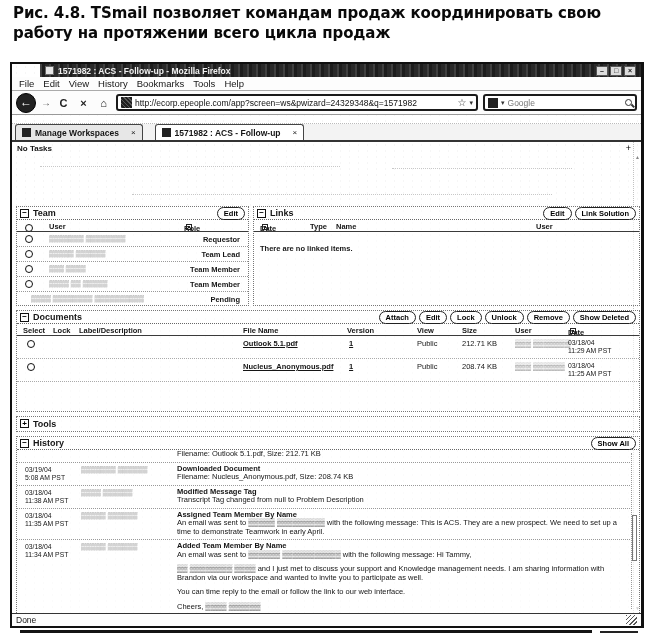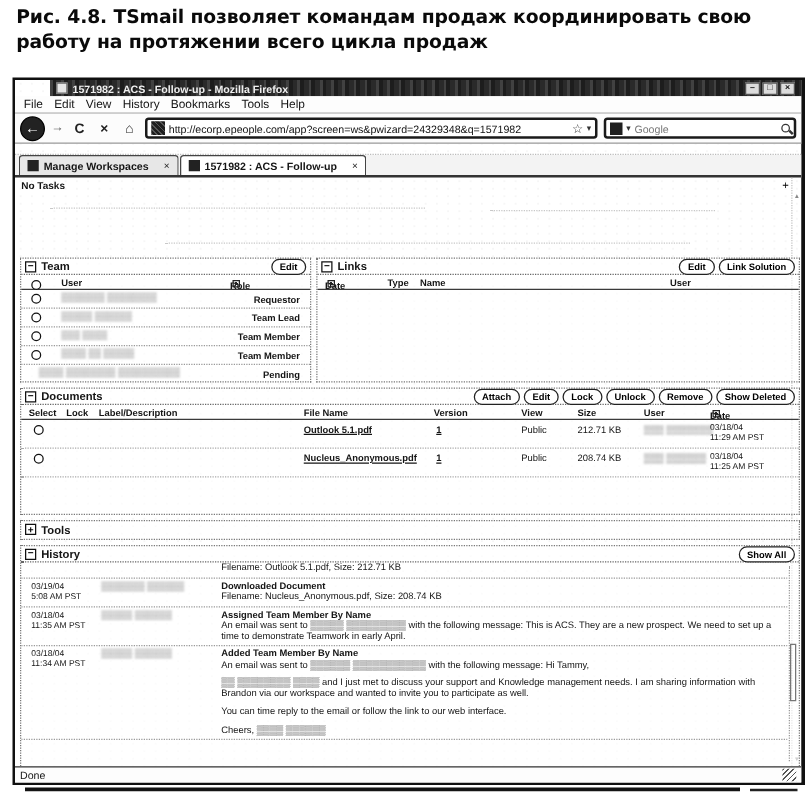--- a/index.html
+++ b/index.html
@@ -64,21 +64,21 @@
                display:flex; align-items:center; gap:3px; padding:0 3px; flex:none; background:#fff; }
   .searchbox .txt-input { color:#777; }
   .engine-ico { width:10px; height:10px; background:#202020; flex:none; }
   .mag { width:7px; height:7px; border:1.5px solid #333; border-radius:50%; position:relative; flex:none; }
   .mag::after { content:""; position:absolute; width:4px; height:1.5px; background:#333;
                 right:-3.5px; bottom:-1px; transform:rotate(45deg); }
 
   .bookmarksbar { position:absolute; top:51px; left:0; right:0; height:9px; border-bottom:1px dotted #bbb; }
 
   .tabbar { position:absolute; top:60px; left:0; right:0; height:18px; background:#f3f3f3;
-            display:flex; align-items:flex-end; gap:1px; padding:0 3px; border-bottom:2px solid #333; }
+            display:flex; align-items:flex-end; gap:12px; padding:0 3px; border-bottom:2px solid #333; }
   .tab { height:16px; display:flex; align-items:center; gap:4px; padding:0 6px;
          border:1px solid #444; border-bottom:none; border-radius:3px 3px 0 0;
          font-size:8.5px; font-weight:bold; background:#e7e7e7; white-space:nowrap; }
   .tab.active { background:#fff; }
   .tab-fav { width:9px; height:9px; background:#222; flex:none; }
   .tab-close { background:none; border:none; font-size:8px; font-family:inherit; padding:0 0 0 8px; color:#222; }
 
   .content { position:absolute; top:78px; left:0; right:0; bottom:13px; overflow:hidden; font-size:8px; }
   .notasks { position:absolute; top:2px; left:5px; font-size:8px; font-weight:bold; }
   .content-plus { position:absolute; top:1px; right:10px; font-size:9px; background:none; border:none; font-family:inherit; }
@@ -260,20 +260,21 @@
       </div>
       <div class="col-hdr">
         <span style="left:6px">
             <span>Date</span>
             <span class="sort-box"></span>
           </span>
         <span style="left:56px">Type</span>
         <span style="left:82px">Name</span>
         <span style="left:282px">User</span>
       </div>
+      <div class="links-empty">There are no linked items.</div>
     </div>
 
     <div class="panel" style="left:4px; top:168px; width:624px; height:102px">
       <div class="panel-hdr">
         <button class="toggle">−</button>
         <span>Documents</span>
         <span class="hdr-btns">
           <button class="pill-btn">Attach</button>
           <button class="pill-btn">Edit</button>
           <button class="pill-btn">Lock</button>
@@ -348,20 +349,31 @@
             <span style="display:block">03/19/04</span>
             <span style="display:block">5:08 AM PST</span>
           </span>
           <span class="hist-user smudge">▒▒▒▒▒▒▒ ▒▒▒▒▒▒</span>
           <div class="hist-desc">
             <div class="hist-title">Downloaded Document</div>
             <div>Filename: Nucleus_Anonymous.pdf, Size: 208.74 KB</div>
           </div>
         </div>
 
+        <div class="hist-row">
+          <span class="hist-date">
+            <span style="display:block">03/18/04</span>
+            <span style="display:block">11:38 AM PST</span>
+          </span>
+          <span class="hist-user smudge">▒▒▒▒ ▒▒▒▒▒▒</span>
+          <div class="hist-desc">
+            <div class="hist-title">Modified Message Tag</div>
+            <div>Transcript Tag changed from null to Problem Description</div>
+          </div>
+        </div>
 
         <div class="hist-row">
           <span class="hist-date">
             <span style="display:block">03/18/04</span>
             <span style="display:block">11:35 AM PST</span>
           </span>
           <span class="hist-user smudge">▒▒▒▒▒ ▒▒▒▒▒▒</span>
           <div class="hist-desc">
             <div class="hist-title">Assigned Team Member By Name</div>
             <div>An email was sent to ▒▒▒▒▒ ▒▒▒▒▒▒▒▒▒ with the following message: This is ACS. They are a new prospect. We need to set up a time to demonstrate Teamwork in early April.</div>

